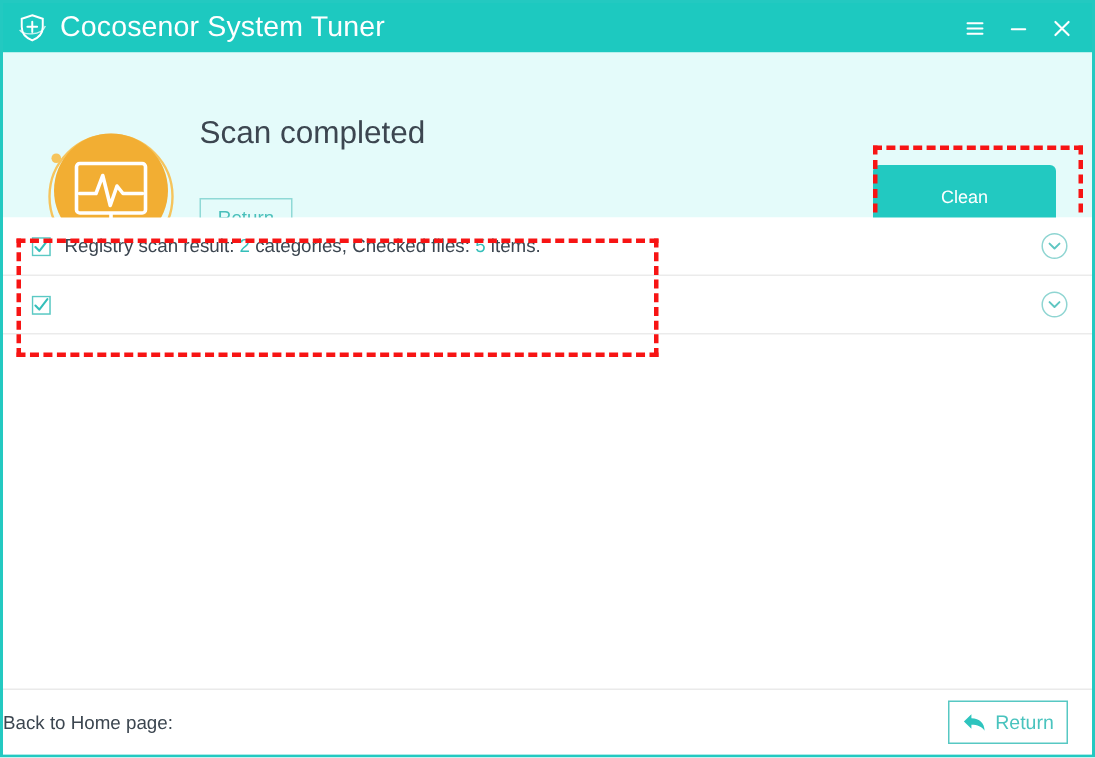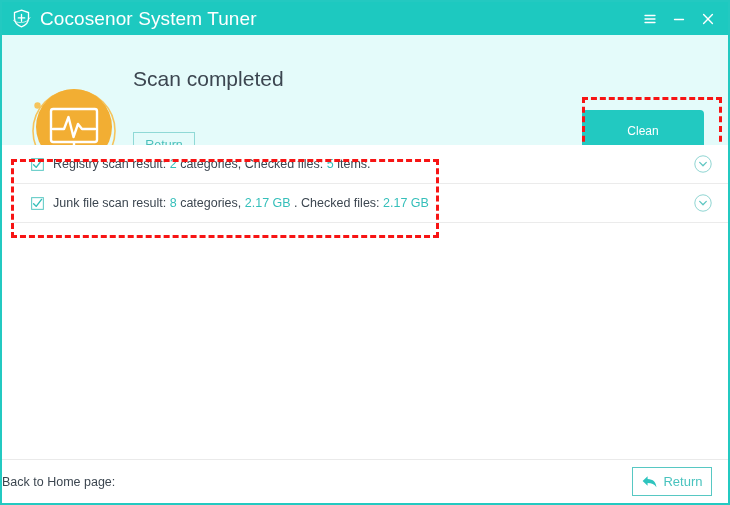--- a/index.html
+++ b/index.html
@@ -67,21 +67,21 @@
   .scan-icon {
     position: absolute;
     left: 18px;
     top: 44px;
     width: 108px;
     height: 100px;
   }
   .header-title {
     position: absolute;
     left: 131px;
-    top: 32px;
+    top: 42px;
     font-size: 21px;
     color: #3C4650;
   }
   .return-top {
     position: absolute;
     left: 131px;
     top: 97px;
     width: 62px;
     height: 25px;
     border: 1px solid #8FD9D6;
@@ -126,21 +126,20 @@
   }
   .result-row {
     position: relative;
     height: 39px;
     border-bottom: 1px solid #EBEBEB;
     display: flex;
     align-items: center;
     padding-left: 19px;
     padding-right: 16px;
     box-sizing: border-box;
-    margin-left: 10px;
   }
   .checkbox {
     width: 13px;
     height: 13px;
     flex: 0 0 auto;
     margin-right: 9px;
     cursor: pointer;
     display: block;
   }
   .row-text {
@@ -266,23 +265,20 @@
         <circle cx="9" cy="9" r="8.2" fill="none" stroke="#8FD5D2" stroke-width="1"></circle>
         <path d="M5.7 7.4 L9 10.7 L12.3 7.4" fill="none" stroke="#5FC6C2" stroke-width="1.3" stroke-linecap="round" stroke-linejoin="round"></path>
       </svg>
     </div>
 
     <div class="result-row">
       <svg class="checkbox" viewBox="0 0 14 14">
         <rect x="0.7" y="0.7" width="12.6" height="12.6" fill="#ffffff" stroke="#5BC9C4" stroke-width="1.1"></rect>
         <path d="M2.8 7.2 L5.6 10.1 L11.4 2.6" fill="none" stroke="#35BFBA" stroke-width="1.5" stroke-linecap="round" stroke-linejoin="round"></path>
       </svg>
-      <span class="row-text">
-        <span>Junk file scan result: </span><span class="hl">8</span><span> categories, </span><span class="hl">2.17 GB</span><span> . Checked files: </span><span class="hl">2.17 GB</span>
-      </span>
       <svg class="chev" viewBox="0 0 18 18">
         <circle cx="9" cy="9" r="8.2" fill="none" stroke="#8FD5D2" stroke-width="1"></circle>
         <path d="M5.7 7.4 L9 10.7 L12.3 7.4" fill="none" stroke="#5FC6C2" stroke-width="1.3" stroke-linecap="round" stroke-linejoin="round"></path>
       </svg>
     </div>
   </div>
 
   <div class="ann-rows"></div>
 
   <div class="footer">

